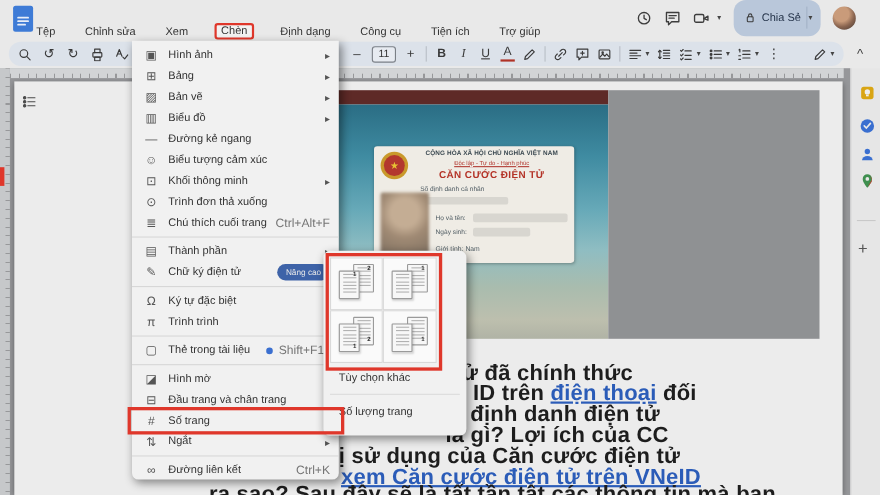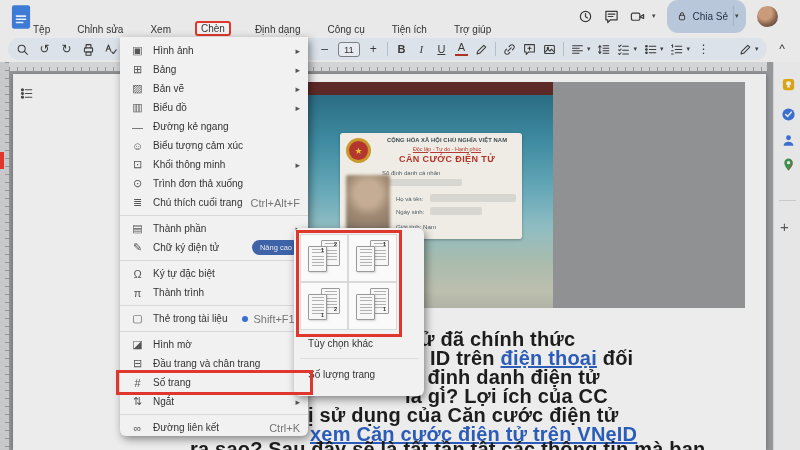--- a/index.html
+++ b/index.html
@@ -390,21 +390,21 @@
         <span class="m-badge">Nâng cao</span>
       </div>
       <div class="m-div"></div>
       <div class="m-item">
         <span class="m-ic">Ω</span>
         <span class="m-lb">Ký tự đặc biệt</span>
         <span class="m-sp"></span>
       </div>
       <div class="m-item">
         <span class="m-ic">π</span>
-        <span class="m-lb">Thành trình</span>
+        <span class="m-lb">Trình trình</span>
         <span class="m-sp"></span>
       </div>
       <div class="m-div"></div>
       <div class="m-item">
         <span class="m-ic">▢</span>
         <span class="m-lb">Thẻ trong tài liệu</span>
         <span class="m-dot"></span>
         <span class="m-sp"></span>
         <span class="m-sc">Shift+F11</span>
       </div>

